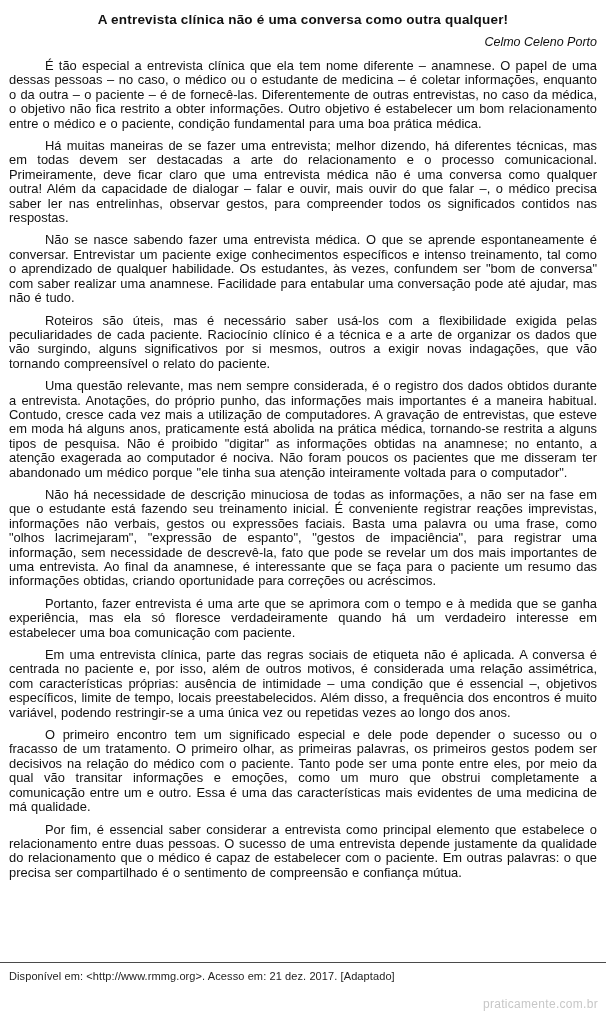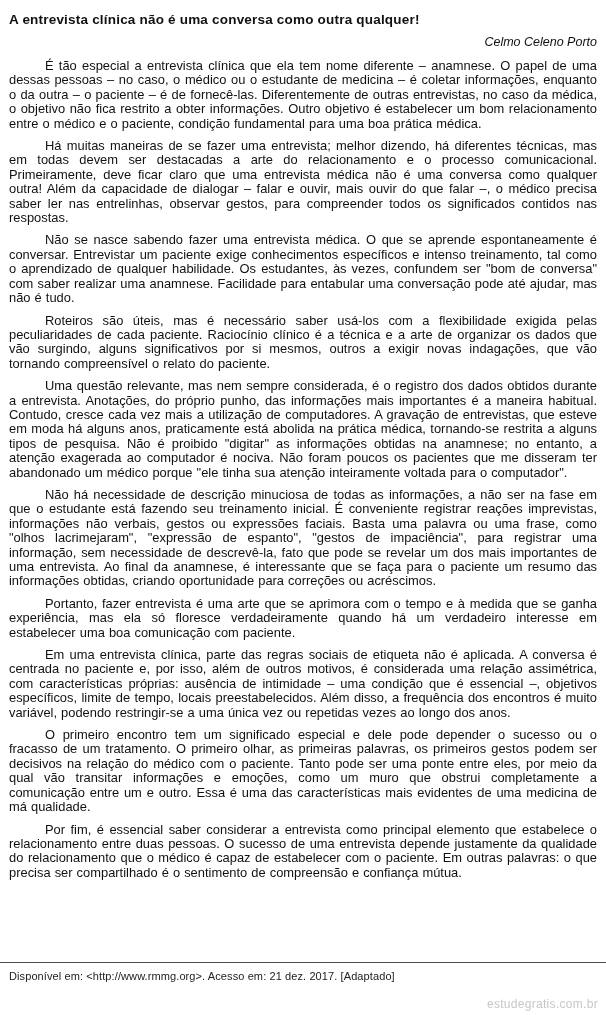--- a/index.html
+++ b/index.html
@@ -16,20 +16,21 @@
     overflow: hidden;
   }
   .page {
     padding: 8px 9px 0 9px;
     box-sizing: border-box;
     width: 606px;
   }
   .doc-title {
     font-size: 13.5px;
     font-weight: bold;
+    text-align: center;
     margin: 4px 0 0 0;
     letter-spacing: 0.2px;
   }
   .author {
     font-size: 12.5px;
     font-style: italic;
     text-align: right;
     margin: 8px 0 10px 0;
   }
   .body-text p {
@@ -83,13 +84,13 @@
     <p>O primeiro encontro tem um significado especial e dele pode depender o sucesso ou o fracasso de um tratamento. O primeiro olhar, as primeiras palavras, os primeiros gestos podem ser decisivos na relação do médico com o paciente. Tanto pode ser uma ponte entre eles, por meio da qual vão transitar informações e emoções, como um muro que obstrui completamente a comunicação entre um e outro. Essa é uma das características mais evidentes de uma medicina de má qualidade.</p>
     <p>Por fim, é essencial saber considerar a entrevista como principal elemento que estabelece o relacionamento entre duas pessoas. O sucesso de uma entrevista depende justamente da qualidade do relacionamento que o médico é capaz de estabelecer com o paciente. Em outras palavras: o que precisa ser compartilhado é o sentimento de compreensão e confiança mútua.</p>
   </div>
 
 </div>
 
 <div class="footer">
   <span class="citation">Disponível em: &lt;http://www.rmmg.org&gt;. Acesso em: 21 dez. 2017. [Adaptado]</span>
 </div>
 
-<div class="watermark">estudegratis.com.br</div>
+<div class="watermark">praticamente.com.br</div>
 
 </body></html>

